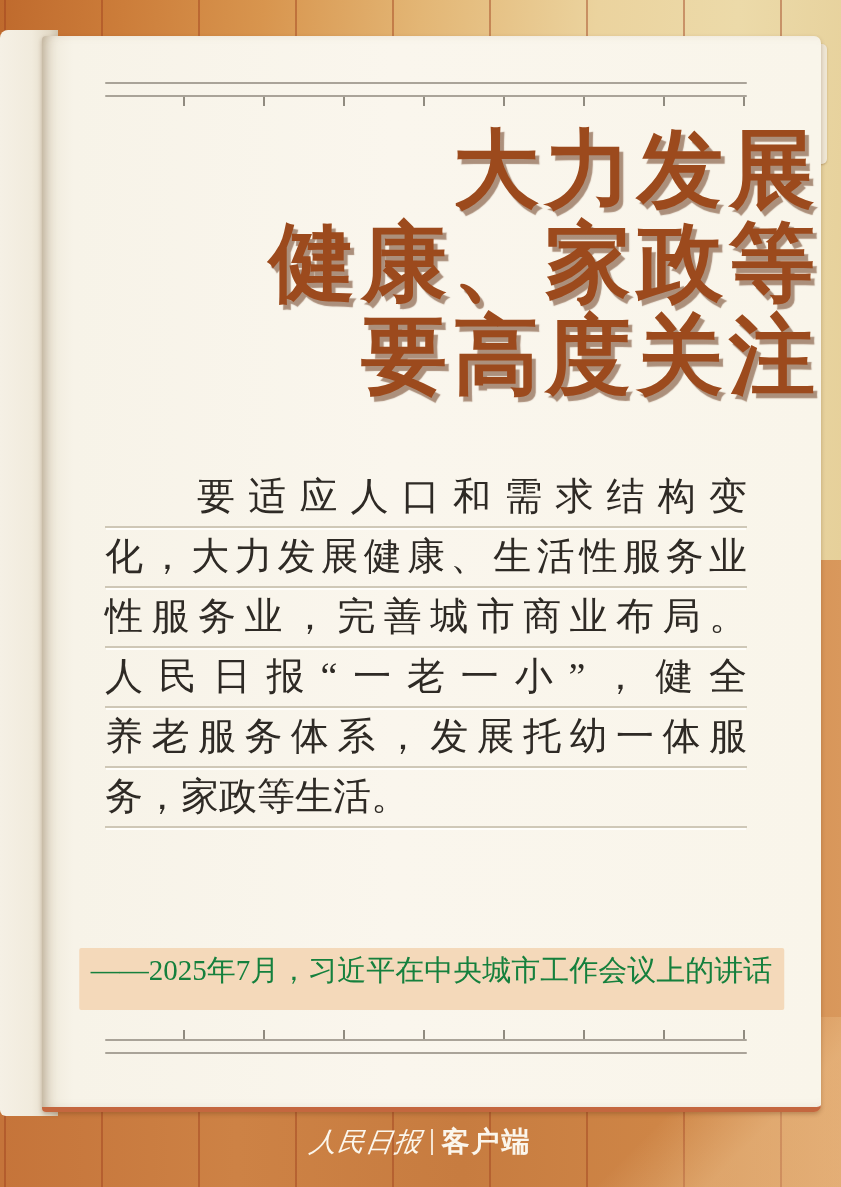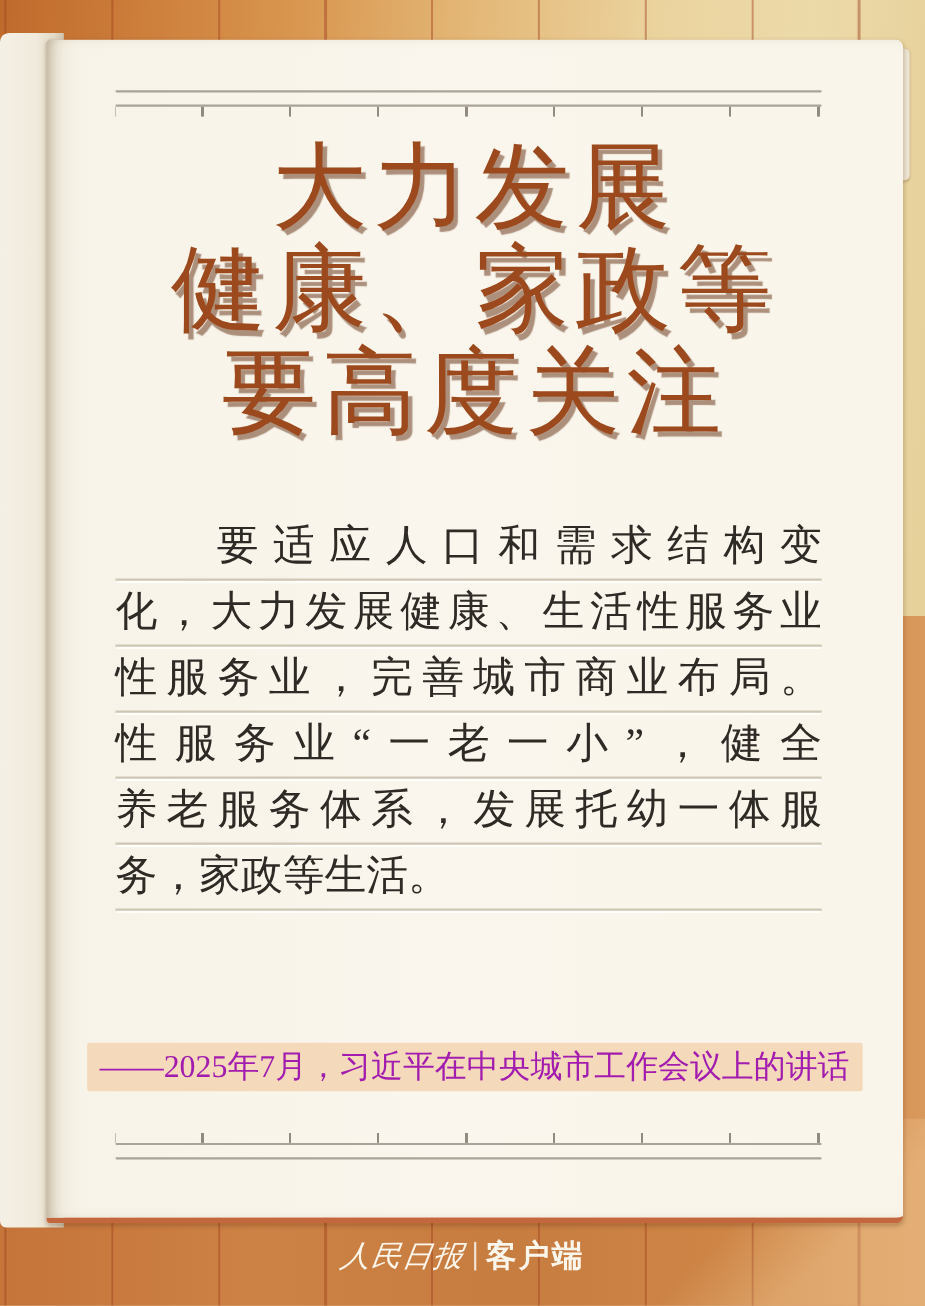--- a/index.html
+++ b/index.html
@@ -33,38 +33,38 @@
   
   .ruler { position:absolute; left:63px; width:642px; }
   .ruler .rline { height:2px; background:#8a8478; opacity:.72; border-radius:1px; }
   .ruler .rgap { height:11px; }
   .ruler .rticks { height:9px;
     background:repeating-linear-gradient(90deg, transparent 0 78px, rgba(100,94,82,.7) 78px 80px); }
   .ruler-top { top:46px; }
   .ruler-bottom { top:994px; }
 
   
-  .title { position:absolute; left:0; top:88px; width:779px; text-align:center;
-    color:#9c4a1d; font-weight:normal; }
+  .title { position:absolute; left:0; top:88px; width:779px; text-align:right;
+    color:#9c4a1d; font-weight:bold; }
   .title .tline { font-size:86px; line-height:93px; letter-spacing:6px;
     text-shadow:4px 5px 1px rgba(94,42,12,.5); white-space:nowrap; }
 
   
   .quote { position:absolute; left:63px; top:432px; width:642px; color:#2e2a25; }
   .brow { height:60px; font-size:38px; line-height:57px; white-space:nowrap;
     text-align:justify; text-align-last:justify;
     border-bottom:2px solid rgba(185,175,155,.65);
     box-shadow:0 3px 0 -1px rgba(255,255,252,.9); }
   .brow.indent { padding-left:92px; }
   .brow.last { text-align-last:left; }
 
   
   .attr-band { position:absolute; left:50%; top:912px; transform:translateX(-50%);
-    height:44px; line-height:44px; padding:0 12px; white-space:nowrap;
-    background:#f4d9ba; color:#a21caf; font-size:29px; border-radius:2px; }
+    height:62px; line-height:44px; padding:0 12px; white-space:nowrap;
+    background:#f4d9ba; color:#15803d; font-size:29px; border-radius:2px; }
 
   
   .brand { position:absolute; left:50%; bottom:26px; transform:translateX(-50%);
     display:flex; align-items:center; gap:9px; color:#fbf6ec; }
   .brand-script { font-style:italic; font-size:27px; line-height:30px;
     transform:skewX(-8deg); letter-spacing:1px; }
   .brand-divider { width:2px; height:26px; background:rgba(251,246,236,.85); }
   .brand-label { font-family:Liberation Mono, monospace; font-weight:bold;
     font-size:28px; letter-spacing:2px; }
 </style>
@@ -93,21 +93,21 @@
     <div class="title">
       <div class="tline">大力发展</div>
       <div class="tline">健康、家政等</div>
       <div class="tline">要高度关注</div>
     </div>
 
     <div class="quote">
       <div class="brow indent">要适应人口和需求结构变</div>
       <div class="brow">化，大力发展健康、生活性服务业</div>
       <div class="brow">性服务业，完善城市商业布局。</div>
-      <div class="brow">性服务业“一老一小”，健全</div>
+      <div class="brow">人民日报“一老一小”，健全</div>
       <div class="brow">养老服务体系，发展托幼一体服</div>
       <div class="brow last">务，家政等生活。</div>
     </div>
 
     <div class="attr-band">——2025年7月，习近平在中央城市工作会议上的讲话</div>
 
     <div class="ruler ruler-bottom">
       <div class="rticks"></div>
       <div class="rline"></div>
       <div class="rgap"></div>

